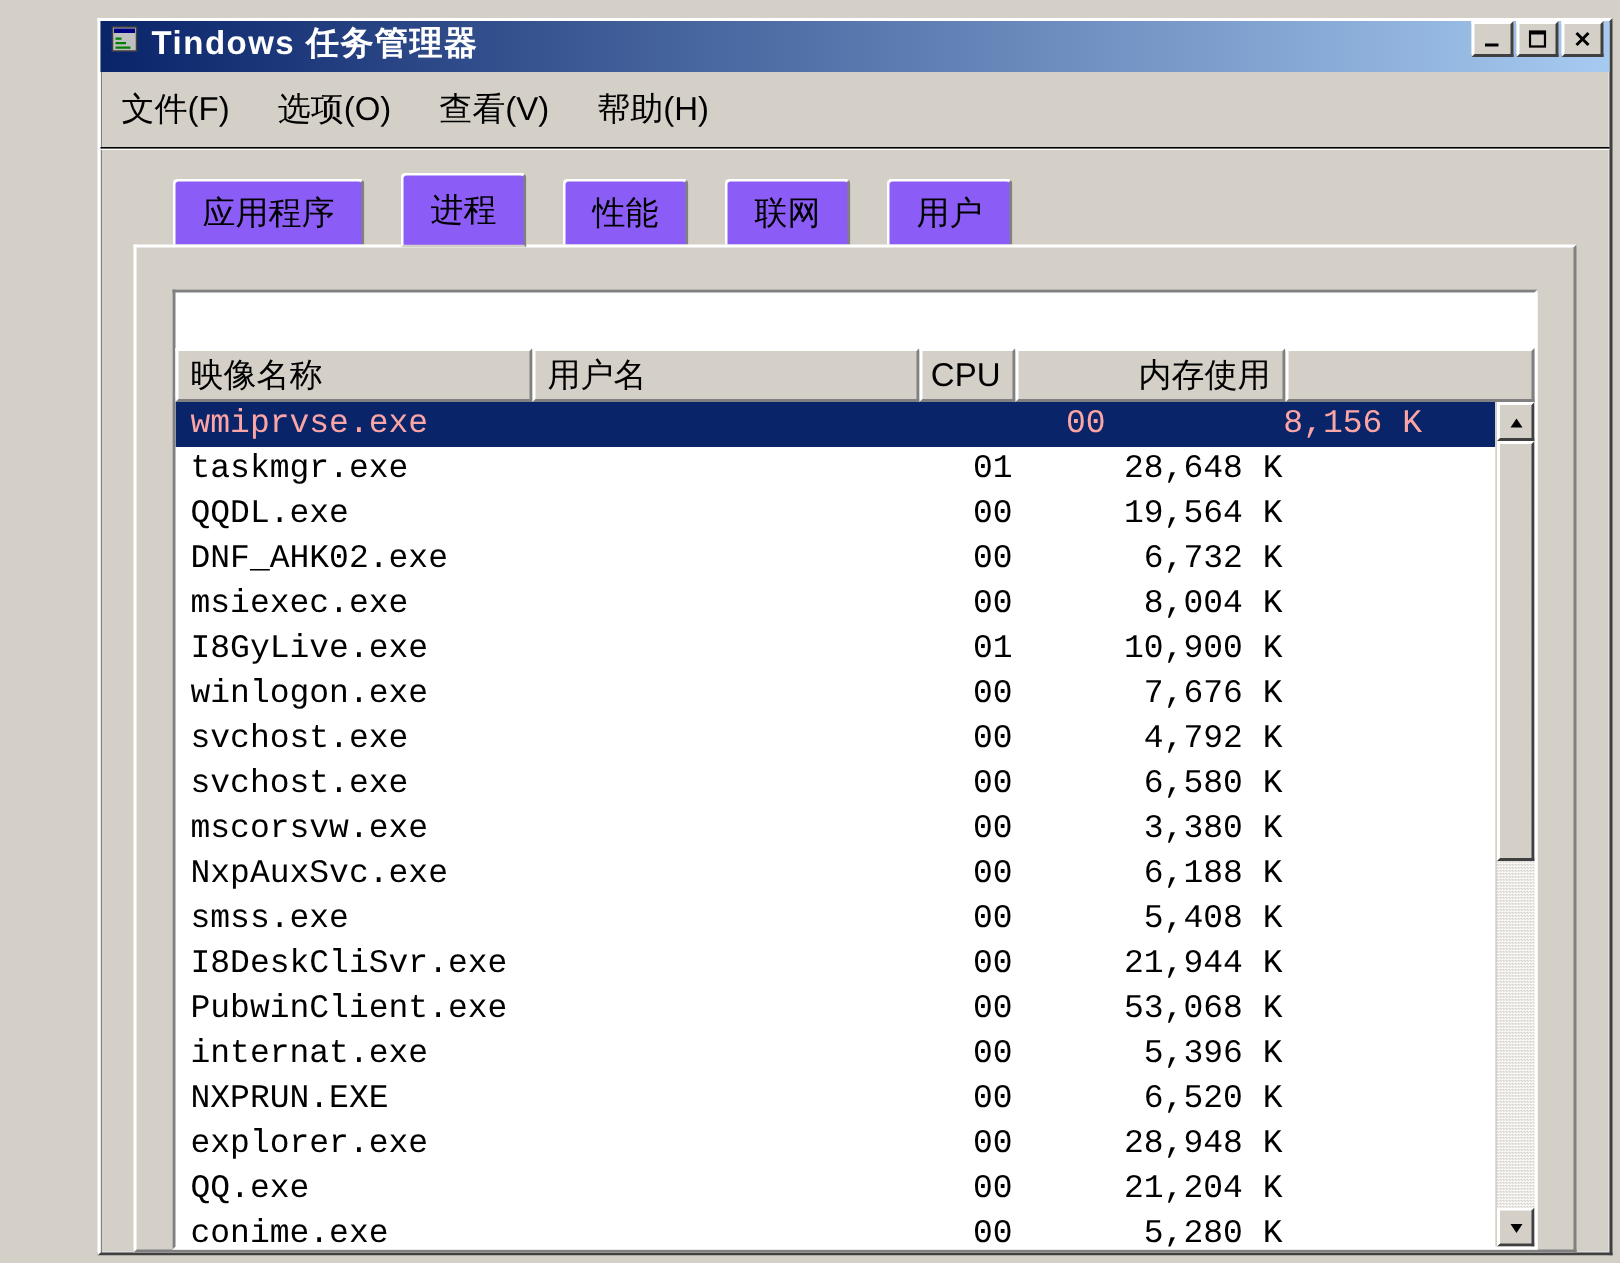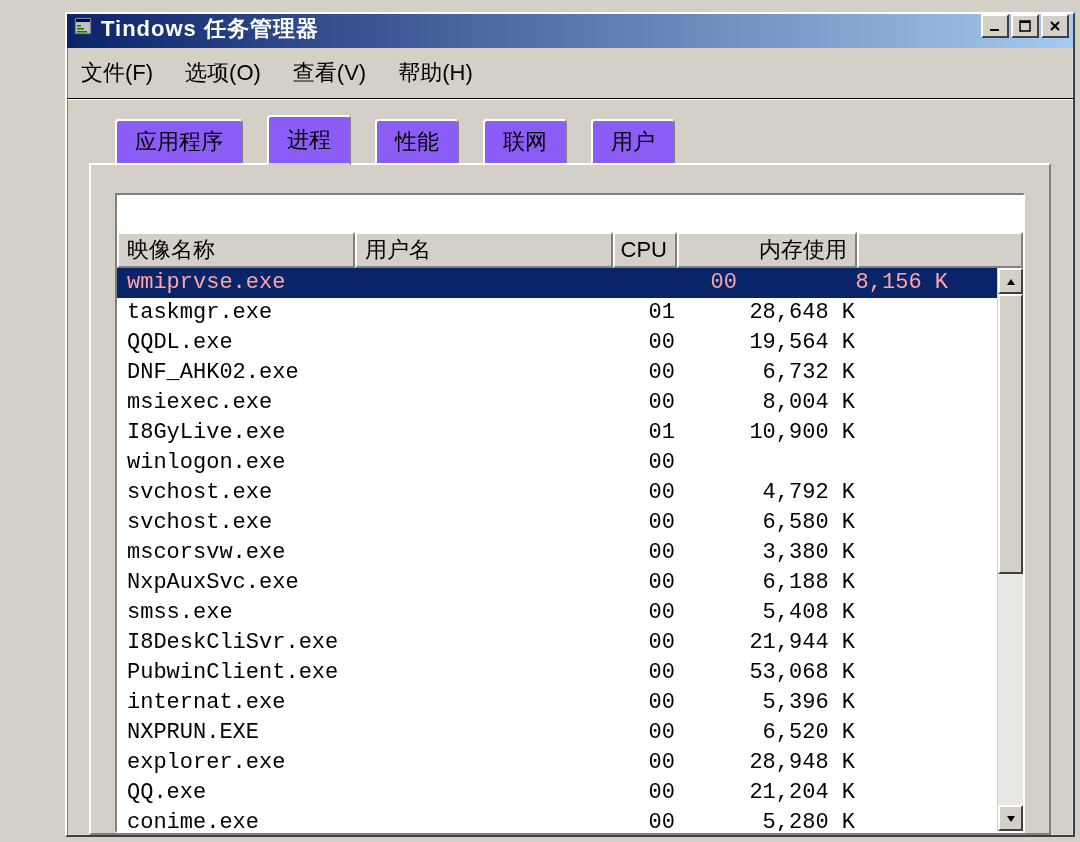--- a/index.html
+++ b/index.html
@@ -289,20 +289,21 @@
               <div class="lv-row">
                 <div class="lv-cell col-name">I8GyLive.exe</div>
                 <div class="lv-cell col-user"></div>
                 <div class="lv-cell col-cpu">01</div>
                 <div class="lv-cell col-mem">10,900 K</div>
               </div>
               <div class="lv-row">
                 <div class="lv-cell col-name">winlogon.exe</div>
                 <div class="lv-cell col-user"></div>
                 <div class="lv-cell col-cpu">00</div>
+                <div class="lv-cell col-mem">7,676 K</div>
               </div>
               <div class="lv-row">
                 <div class="lv-cell col-name">svchost.exe</div>
                 <div class="lv-cell col-user"></div>
                 <div class="lv-cell col-cpu">00</div>
                 <div class="lv-cell col-mem">4,792 K</div>
               </div>
               <div class="lv-row">
                 <div class="lv-cell col-name">svchost.exe</div>
                 <div class="lv-cell col-user"></div>

